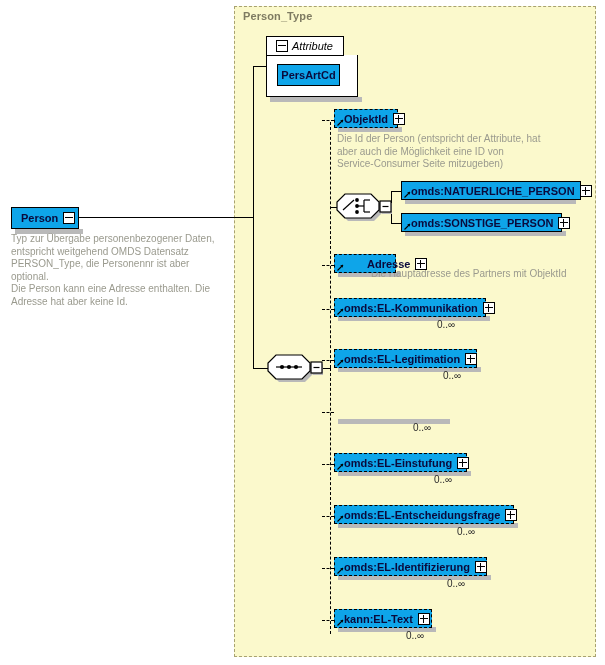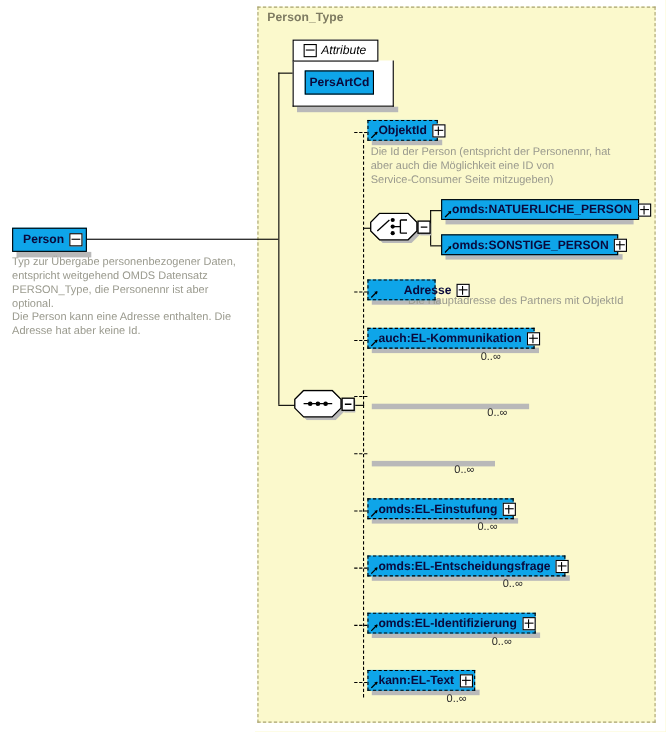--- a/index.html
+++ b/index.html
@@ -155,21 +155,21 @@
   <div class="dln h" style="left:322px;top:120px;width:12px;"></div>
   <div class="shadow" style="left:338px;top:127px;width:64px;height:5px;"></div>
   <div class="nodebox dashed" style="left:334px;top:109px;width:64px;height:19px;">
     <svg class="refarrow" viewBox="0 0 7 7">
       <path d="M0.5,6.5 L6,1" stroke="#000" stroke-width="1.1" fill="none"></path>
       <path d="M6,1 L3.2,1.3 L5.7,3.8 Z" fill="#000"></path>
     </svg>
     <span style="flex:1 1 auto;">ObjektId</span>
     <span class="ctl plus"></span>
   </div>
-  <div class="anno" style="left:337px;top:133px;width:250px;">Die Id der Person (entspricht der Personennr, hat
+  <div class="anno" style="left:337px;top:133px;width:250px;">Die Id der Person (entspricht der Attribute, hat
 aber auch die Möglichkeit eine ID von
 Service-Consumer Seite mitzugeben)</div>
 
   <div class="ln h" style="left:330px;top:207px;width:8px;"></div>
   <div class="comp" style="left:334px;top:193px;">
     <svg width="58" height="28" viewBox="0 0 58 28">
       <polygon points="11,25 3,17 3,9 11,1 37,1 45,9 45,17 37,25" fill="#b9b9b9" transform="translate(3,3)"></polygon>
       <polygon points="11,25 3,17 3,9 11,1 37,1 45,9 45,17 37,25" fill="#ffffff" stroke="#000" stroke-width="1.2"></polygon>
       <line x1="9" y1="17" x2="20" y2="7" stroke="#000" stroke-width="1.2"></line>
       <line x1="24" y1="13" x2="30" y2="13" stroke="#000" stroke-width="1.2"></line>
@@ -221,27 +221,35 @@
   </div>
   <div class="anno" style="left:337px;top:268px;width:250px;padding-left:34px;">Die Hauptadresse des Partners mit ObjektId</div>
 
   <div class="dln h" style="left:322px;top:309px;width:12px;"></div>
   <div class="shadow" style="left:338px;top:316px;width:152px;height:5px;"></div>
   <div class="nodebox dashed" style="left:334px;top:298px;width:152px;height:19px;">
     <svg class="refarrow" viewBox="0 0 7 7">
       <path d="M0.5,6.5 L6,1" stroke="#000" stroke-width="1.1" fill="none"></path>
       <path d="M6,1 L3.2,1.3 L5.7,3.8 Z" fill="#000"></path>
     </svg>
-    <span style="flex:1 1 auto;">auch:EL-Kommunikation</span>
+    <span style="flex:1 1 auto;">omds:EL-Kommunikation</span>
     <span class="ctl plus"></span>
   </div>
   <div class="mult" style="left:437px;top:319px;">0..∞</div>
 
   <div class="dln h" style="left:322px;top:360px;width:12px;"></div>
   <div class="shadow" style="left:338px;top:367px;width:143px;height:5px;"></div>
+  <div class="nodebox dashed" style="left:334px;top:349px;width:143px;height:19px;">
+    <svg class="refarrow" viewBox="0 0 7 7">
+      <path d="M0.5,6.5 L6,1" stroke="#000" stroke-width="1.1" fill="none"></path>
+      <path d="M6,1 L3.2,1.3 L5.7,3.8 Z" fill="#000"></path>
+    </svg>
+    <span style="flex:1 1 auto;">omds:EL-Legitimation</span>
+    <span class="ctl plus"></span>
+  </div>
   <div class="mult" style="left:443px;top:370px;">0..∞</div>
 
   <div class="dln h" style="left:322px;top:412px;width:12px;"></div>
   <div class="shadow" style="left:338px;top:419px;width:112px;height:5px;"></div>
   <div class="mult" style="left:413px;top:422px;">0..∞</div>
 
   <div class="dln h" style="left:322px;top:464px;width:12px;"></div>
   <div class="shadow" style="left:338px;top:471px;width:133px;height:5px;"></div>
   <div class="nodebox dashed" style="left:334px;top:453px;width:133px;height:19px;">
     <svg class="refarrow" viewBox="0 0 7 7">

